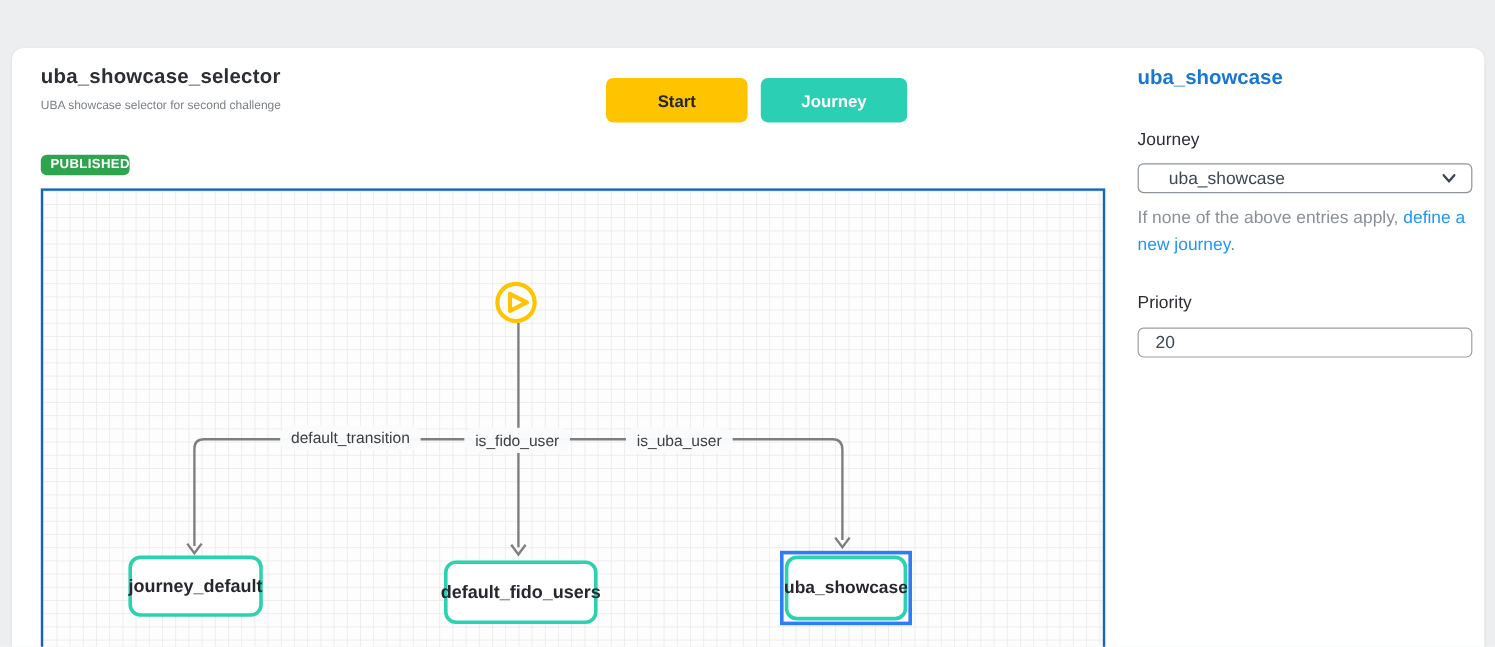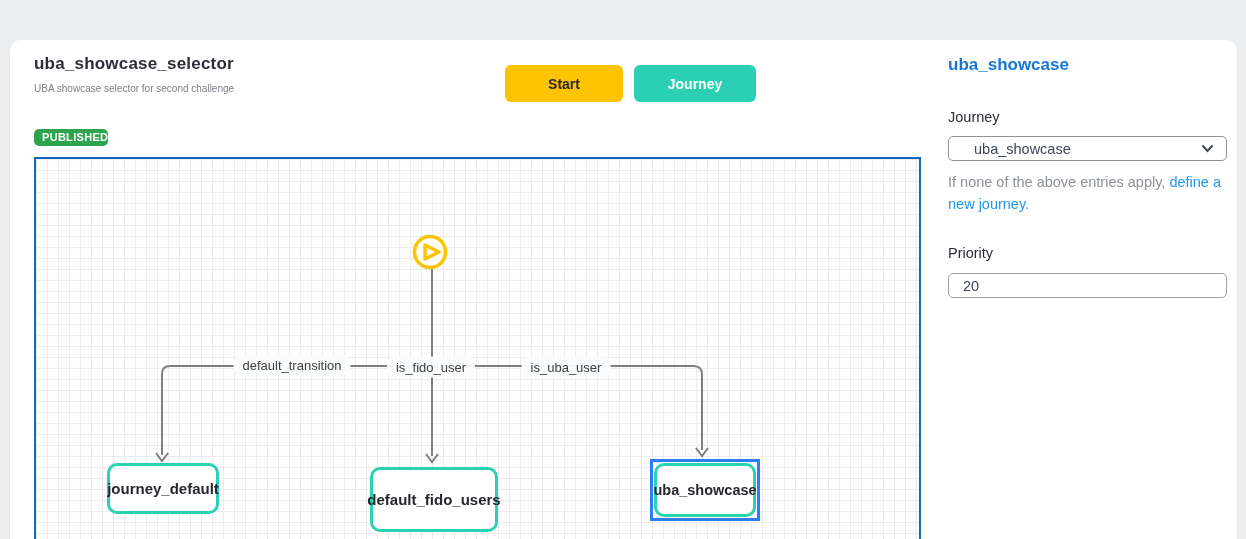--- a/index.html
+++ b/index.html
@@ -54,21 +54,21 @@
     padding:3px 9px;font-size:13px;color:#404040;white-space:nowrap;
   }
   .node{
     position:absolute;box-sizing:border-box;background:#ffffff;
     border:3px solid #2bd2b2;border-radius:10px;
     display:flex;align-items:center;justify-content:center;
     font-size:15px;font-weight:bold;color:#26282e;white-space:nowrap;
     cursor:pointer;
   }
   .node-journey-default{left:71px;top:304px;width:112px;height:51px;}
-  .node-default-fido{left:334px;top:308px;width:128px;height:65px;}
+  .node-default-fido{left:334px;top:308px;width:128px;height:53px;}
   .selection{
     position:absolute;left:614px;top:300px;width:110px;height:62px;
     box-sizing:border-box;border:3px solid #2e7df6;background:#ffffff;
     padding:1px;cursor:pointer;
   }
   .selection .node-inner{
     position:relative;width:100%;height:100%;box-sizing:border-box;
     background:#ffffff;border:3px solid #2bd2b2;border-radius:10px;
     display:flex;align-items:center;justify-content:center;
     font-size:14.5px;font-weight:bold;color:#26282e;white-space:nowrap;

